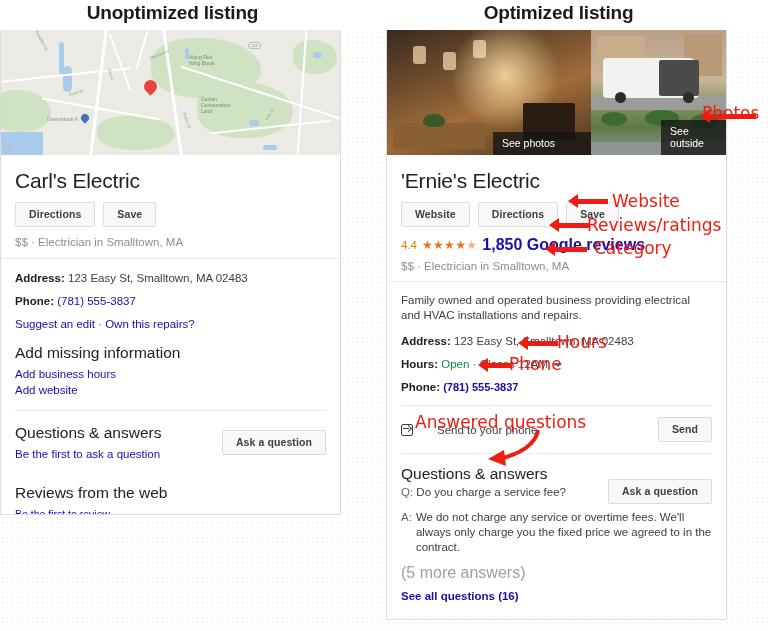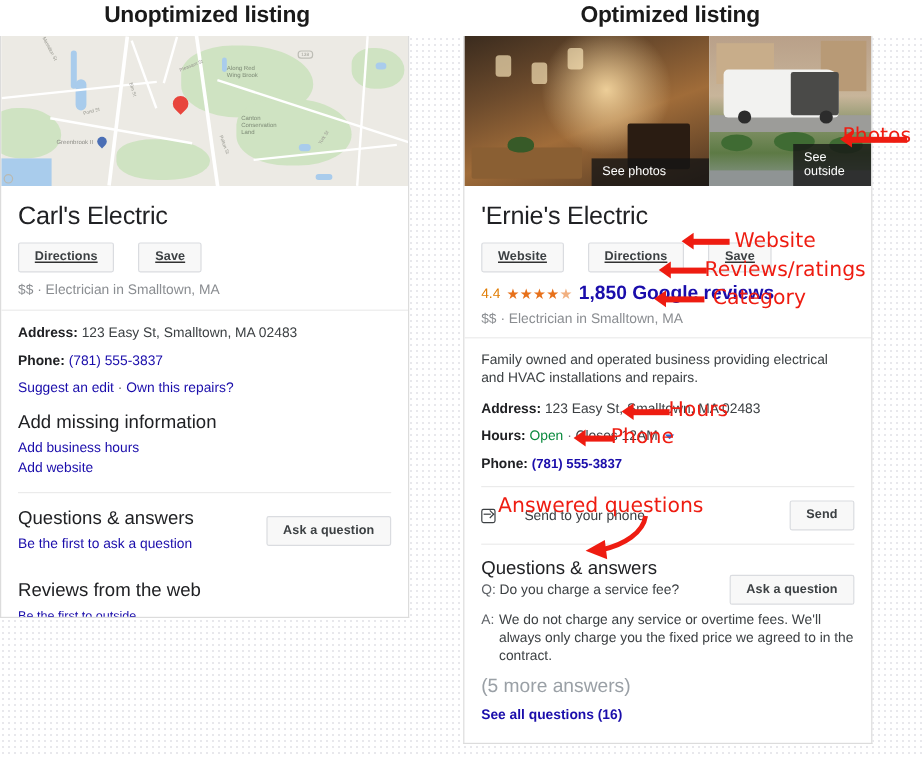--- a/index.html
+++ b/index.html
@@ -140,21 +140,21 @@
 
   
   .body-pad { padding: 10px 14px 0 14px; }
   .biz-name {
     font-size: 21px;
     color: #202124;
     font-weight: normal;
     letter-spacing: -0.2px;
     margin: 4px 0 9px 0;
   }
-  .btn-row { display: flex; gap: 20px; margin-bottom: 9px; text-decoration: underline; }
+  .btn-row { display: flex; gap: 8px; margin-bottom: 9px; }
   .gbtn {
     border: 1px solid #dadce0;
     background: #f8f8f8;
     border-radius: 2px;
     font-size: 10.5px;
     font-weight: bold;
     color: #3c4043;
     padding: 5px 13px 6px 13px;
     letter-spacing: .1px;
     white-space: nowrap;
@@ -367,21 +367,21 @@
   <div class="body-pad" style="padding-top:0;">
     <div class="sec-row">
       <div>
         <div class="sec-head" style="margin-top:2px;">Questions &amp; answers</div>
         <div class="sub-link">Be the first to ask a question</div>
       </div>
       <div class="gbtn" style="margin-top:8px;">Ask a question</div>
     </div>
 
     <div class="sec-head" style="margin-top:20px;">Reviews from the web</div>
-    <div class="sub-link small">Be the first to outside</div>
+    <div class="sub-link small">Be the first to review</div>
   </div>
 </div>
 
 <div class="card" id="card-right">
 
   <div class="photos">
     <div class="photo photo-a">
       <div class="ph-lamp" style="left:26px;top:16px;"></div>
       <div class="ph-lamp" style="left:56px;top:22px;"></div>
       <div class="ph-lamp" style="left:86px;top:10px;"></div>

